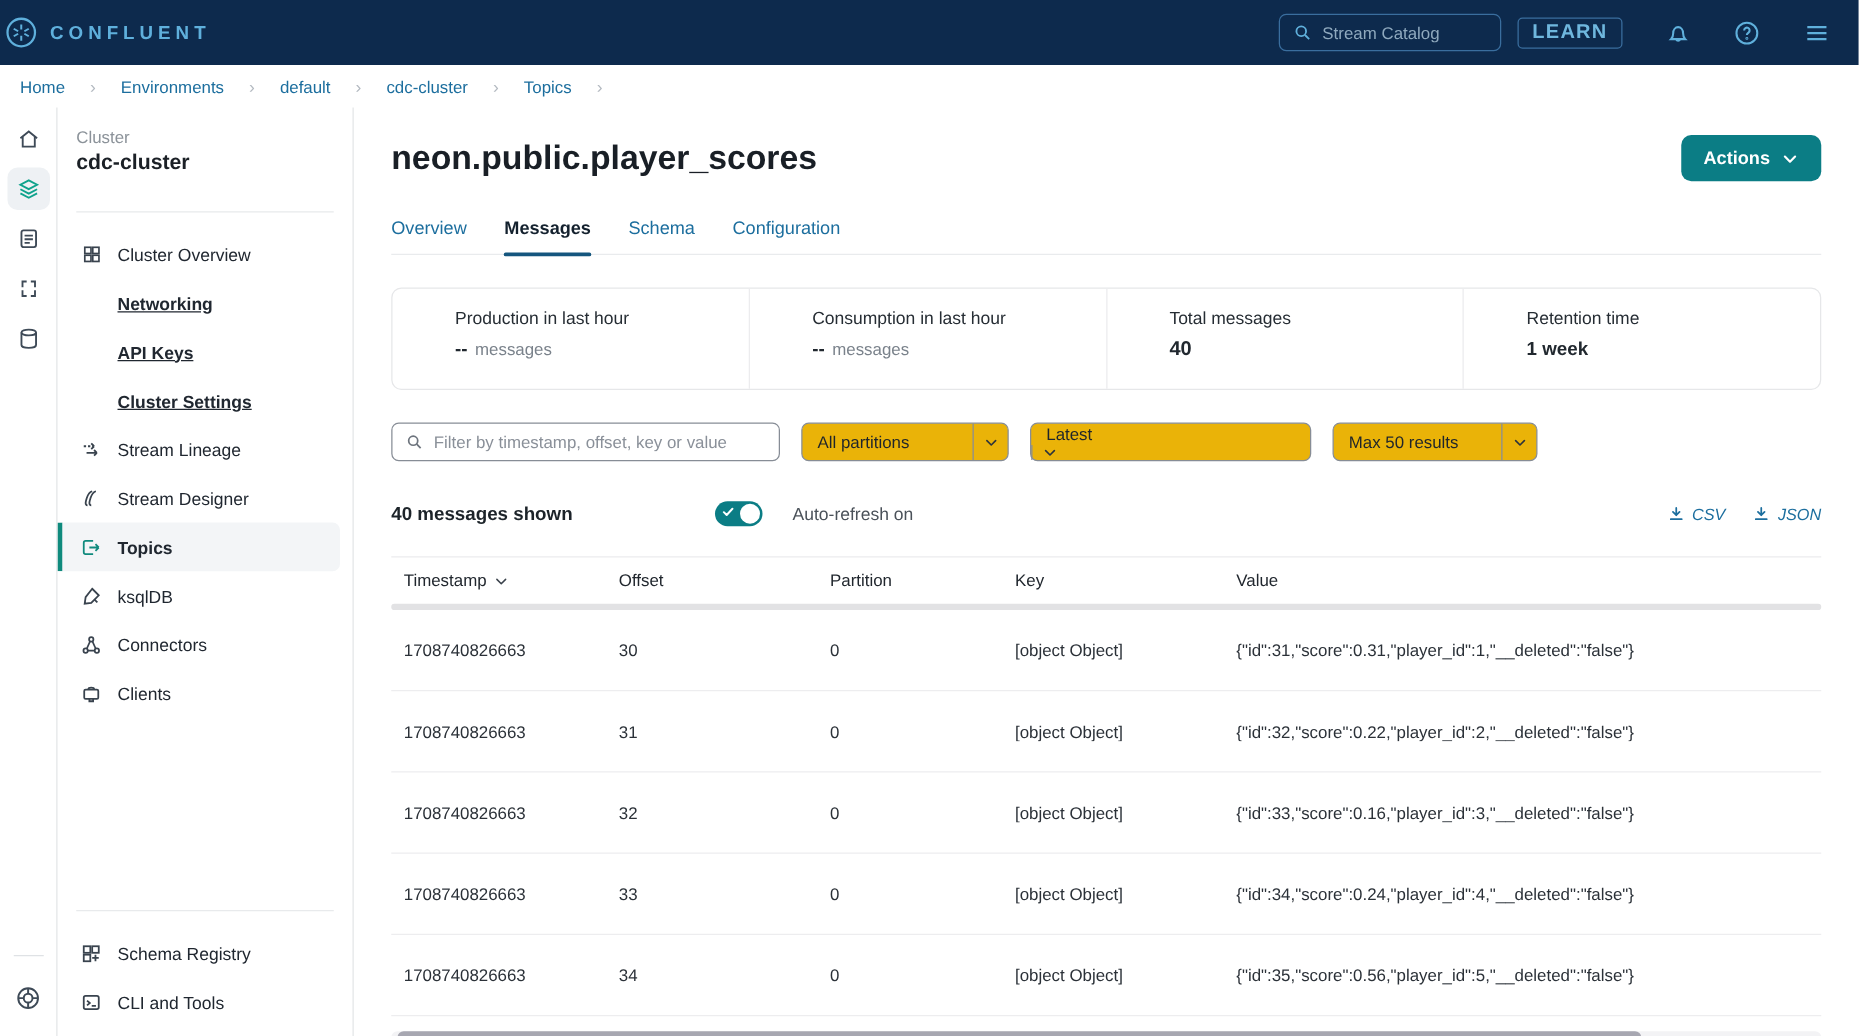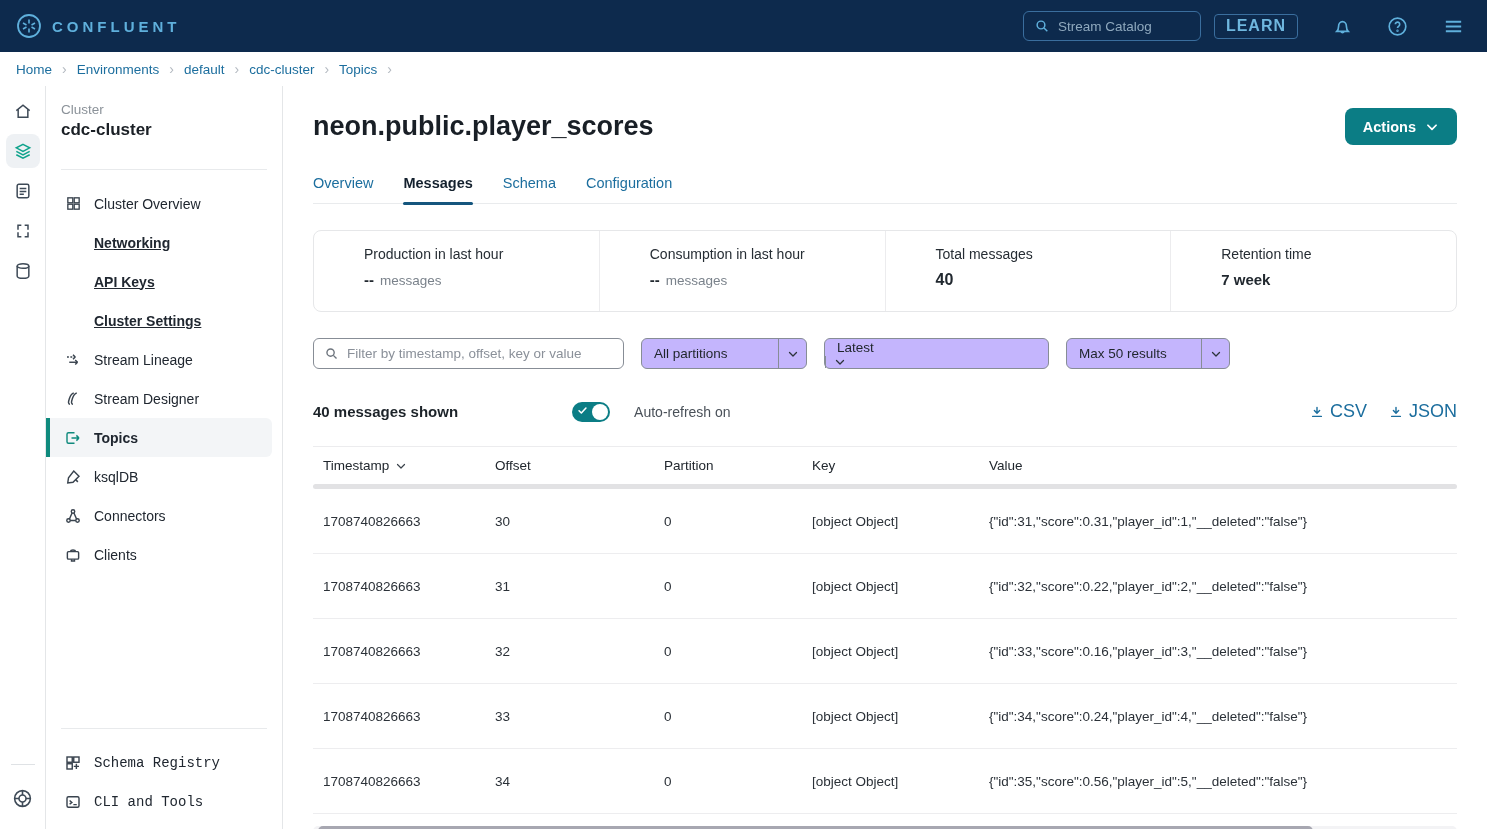--- a/index.html
+++ b/index.html
@@ -1,33 +1,33 @@
 <!DOCTYPE html>
 <html><head>
 <meta charset="utf-8">
 <style>
   * { margin:0; padding:0; box-sizing:border-box; }
   html,body { width:1487px; height:829px; overflow:hidden; background:#fff;
     font-family:"Liberation Sans", sans-serif; color:#1c242c; }
   .app { width:1487px; height:829px; display:flex; flex-direction:column; }
 
   
-  .navbar { height:52px; background:#0d2a4d; display:flex; align-items:center; padding:0 22px 0 16px; flex-shrink:0; }
+  .navbar { height:52px; background:#0d2a4d; display:flex; align-items:center; padding:0 22px 0 4px; flex-shrink:0; }
   .logo { display:flex; align-items:center; gap:10px; color:#5fb0dc; cursor:pointer; }
   .brand { font-size:15px; font-weight:700; letter-spacing:4px; color:#5fb0dc; }
   .nav-search { margin-left:auto; width:178px; height:30px; border:1px solid #3a6e9e; border-radius:6px;
     display:flex; align-items:center; gap:8px; padding:0 10px; color:#5fb0dc; }
   .nav-search input { background:transparent; border:none; outline:none; color:#cfe2f0; width:120px; font-size:13.5px; }
   .nav-search input::placeholder { color:#8fa9be; }
   .learn-btn { margin-left:13px; height:25px; padding:0 11px; border:1px solid #3a6e9e; border-radius:4px;
     background:transparent; color:#6fb7de; font-size:16px; font-weight:700; letter-spacing:1px; cursor:pointer; }
   .nav-icon { margin-left:34px; color:#5fb0dc; display:flex; align-items:center; cursor:pointer; }
 
   
-  .breadcrumb { height:34px; display:flex; align-items:center; padding-left:16px; gap:10px; font-size:13.5px; flex-shrink:0; }
+  .breadcrumb { height:34px; display:flex; align-items:center; padding-left:16px; gap:20px; font-size:13.5px; flex-shrink:0; }
   .crumb { color:#1c6e9e; cursor:pointer; }
   .crumb-sep { color:#b3b9c0; font-size:14px; }
 
   
   .body { flex:1; display:flex; min-height:0; }
 
   .rail { width:46px; border-right:1px solid #e4e6e8; display:flex; flex-direction:column; align-items:center; padding:8px 0; }
   .rail-item { width:34px; height:34px; display:flex; align-items:center; justify-content:center;
     color:#3e4a57; border-radius:8px; margin-bottom:6px; cursor:pointer; }
   .rail-item.active { background:#eef1f4; color:#0fa38c; }
@@ -39,21 +39,21 @@
   .cluster-name { margin-left:15px; font-size:17px; font-weight:700; color:#1b2026; }
   .side-divider { border-top:1px solid #e8eaec; margin:29px 15px 14px 15px; }
   .menu { display:flex; flex-direction:column; }
   .menu-item { height:39px; display:flex; align-items:center; gap:12px; padding-left:14px; font-size:14px;
     color:#202730; border-left:4px solid transparent; margin-right:10px; cursor:pointer; }
   .menu-item .mi-icon { width:18px; display:flex; justify-content:center; color:#39434e; }
   .menu-item .mi-spacer { width:18px; }
   .menu-item.bold { font-weight:700;text-decoration:underline; }
   .menu-item.active { background:#f3f5f7; border-left-color:#0f8a7d; border-radius:0 6px 6px 0; font-weight:700; }
   .menu-item.active .mi-icon { color:#0f8a7d; }
-  .sidebar-bottom { margin-top:auto; padding-bottom:8px;font-family:Liberation Mono, monospace; }
+  .sidebar-bottom { margin-top:auto; padding-bottom:8px; }
 
   
   .main { flex:1; padding:0 30px; min-width:0; }
   .main-header { margin-top:22px; display:flex; align-items:center; justify-content:space-between; }
   .page-title { font-size:27px; font-weight:700; color:#191f26; }
   .actions-btn { height:37px; padding:0 18px; background:#0b7d85; border:none; border-radius:8px; color:#fff;
     font-size:14.5px; font-weight:700; display:flex; align-items:center; gap:9px; cursor:pointer; font-family:inherit;text-align:right; }
 
   .tabs { margin-top:30px; display:flex; gap:30px; border-bottom:1px solid #e9ebed; }
   .tab { font-size:14.5px; padding-bottom:12px; color:#1c6e9e; cursor:pointer; position:relative; }
@@ -65,33 +65,33 @@
   .stat + .stat { border-left:1px solid #ececee; }
   .stat-label { font-size:14px; color:#262d34; }
   .stat-value-row { margin-top:9px; font-size:15px; font-weight:700; color:#21282f; display:flex; align-items:baseline; gap:6px; }
   .stat-suffix { font-weight:400; color:#7a828b; font-size:13.5px; }
 
   .filter-row { margin-top:26px; display:flex; gap:17px; }
   .filter-search { width:311px; height:31px; border:1px solid #878d96; border-radius:6px; display:flex;
     align-items:center; gap:8px; padding:0 10px; color:#6d747d; }
   .filter-search input { border:none; outline:none; flex:1; font-size:13.5px; color:#1f252b; background:transparent; }
   .filter-search input::placeholder { color:#8a9099; }
-  .dropdown { height:31px; border:1px solid #878d96; border-radius:6px; display:flex; align-items:stretch; cursor:pointer; background:#c4b5fd; }
+  .dropdown { height:31px; border:1px solid #878d96; border-radius:6px; display:flex; align-items:stretch; cursor:pointer; background:#eab308; }
   .dd-value { display:flex; align-items:center; padding:0 12px; font-size:13.5px; color:#1f252b; flex:1; }
   .dd-caret { width:28px; border-left:1px solid #878d96; display:flex; align-items:center; justify-content:center; color:#2c333b; }
   .dd-partitions { width:166px; } .dd-order { width:225px;flex-direction:column; } .dd-limit { width:164px; }
 
   .messages-bar { margin-top:32px; display:flex; align-items:center;gap:24px; }
   .msg-count { font-size:15px; font-weight:700; color:#1c2329; }
   .toggle { margin-left:90px; width:38px; height:20px; background:#0b7d85; border-radius:10px; position:relative; cursor:pointer; }
   .toggle .tick { position:absolute; left:5px; top:3px; color:#fff; }
   .toggle .knob { position:absolute; right:2px; top:2px; width:16px; height:16px; background:#fff; border-radius:50%; }
   .toggle-label { font-size:14px; color:#4a5159; }
   .dl-links { margin-left:auto; display:flex; gap:22px; }
-  .dl-link { display:flex; align-items:center; gap:6px; color:#1c6e9e; font-size:18px; cursor:pointer; }
+  .dl-link { display:flex; align-items:center; gap:6px; color:#1c6e9e; font-size:13px; cursor:pointer;font-style:italic; }
 
   .msg-table { margin-top:24px; }
   .t-grid { display:grid; grid-template-columns:138px 125px 104px 133px 1fr; align-items:center;gap:44px; }
   .t-head { height:38px; border-top:1px solid #ececee; font-size:13.5px; color:#21272e; }
   .t-head .th { display:flex; align-items:center; gap:6px; }
   .t-head .th:first-child, .t-row .td:first-child { padding-left:10px; }
   .head-bar { height:5px; background:#e2e2e4; border-radius:3px; }
   .t-row { height:65px; border-bottom:1px solid #ededef; font-size:13.5px; color:#2b3138; cursor:pointer; }
   .t-row .td { overflow:hidden; white-space:nowrap; text-overflow:ellipsis; padding-right:12px; }
 
@@ -363,21 +363,21 @@
         </div>
         <div class="stat">
           <div class="stat-label">Total messages</div>
           <div class="stat-value-row" style="font-size:16px;">
             <span>40</span>
           </div>
         </div>
         <div class="stat">
           <div class="stat-label">Retention time</div>
           <div class="stat-value-row">
-            <span>7 week</span>
+            <span>1 week</span>
           </div>
         </div>
       </div>
 
       <div class="filter-row">
         <div class="filter-search">
           <span>
             <svg width="15" height="15" viewBox="0 0 24 24" fill="none" stroke="currentColor" stroke-width="2.2">
               <circle cx="10.5" cy="10.5" r="5.8"></circle>
                 <path d="M15 15l5 5"></path>

